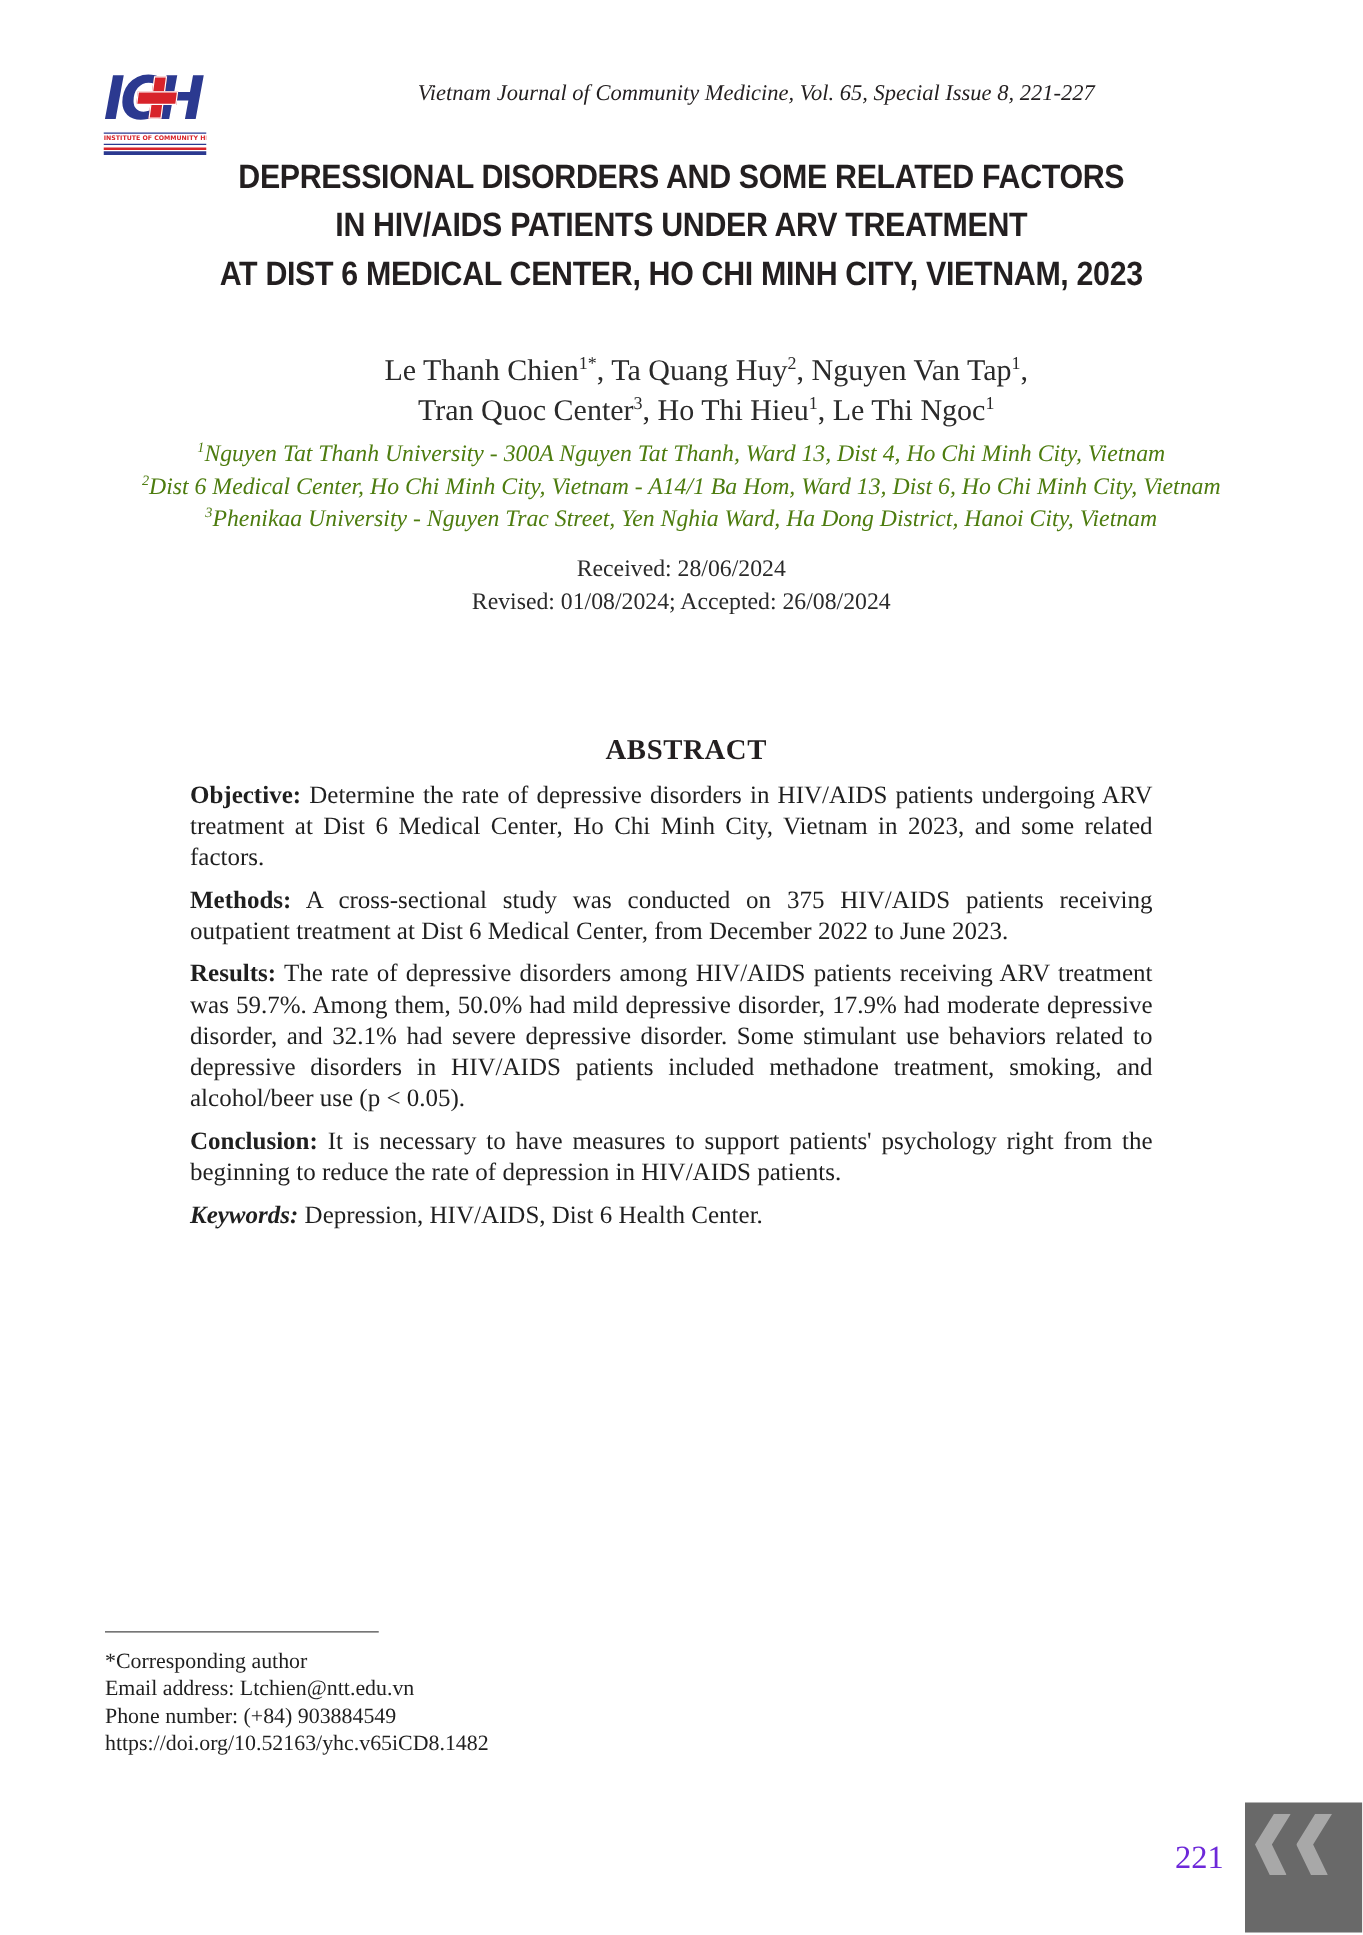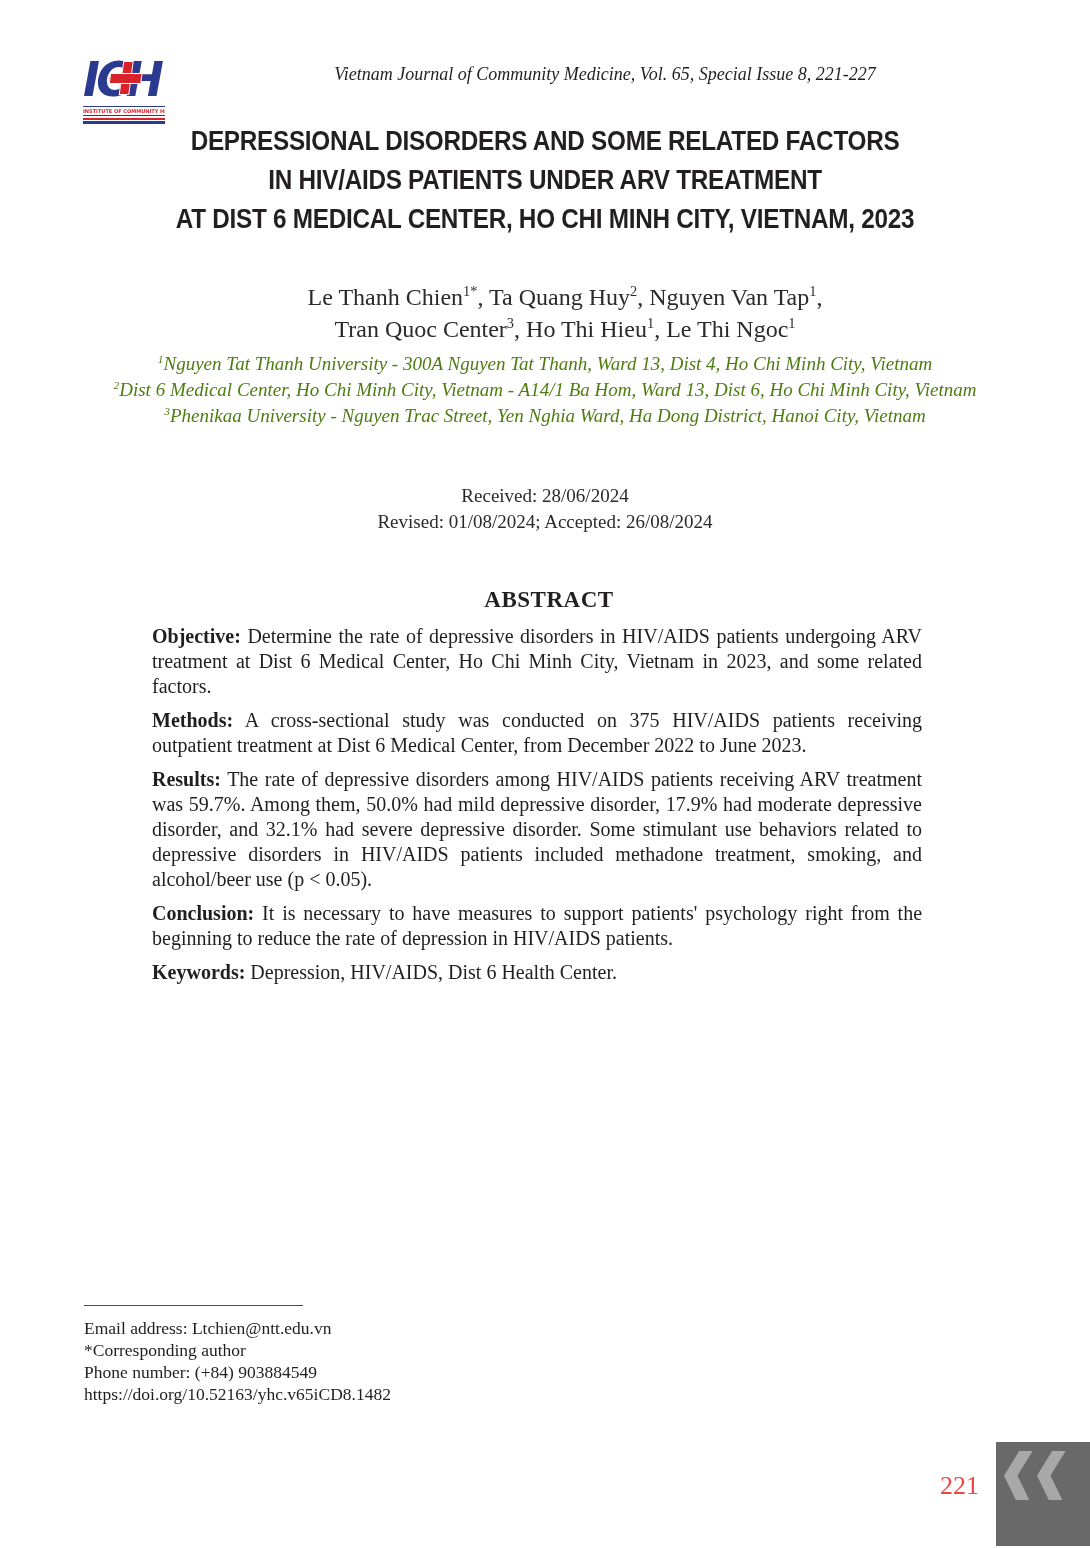--- a/index.html
+++ b/index.html
@@ -52,41 +52,41 @@
 
   
   .affiliations {
     position:absolute; top:351px; left:0; width:100%;
     text-align:center; font-style:italic; font-size:19px; line-height:26px; color:#4d7c0f;
   }
 
   
   .dates {
     position:absolute; top:443px; left:0; width:100%;
-    text-align:center; font-size:19px; line-height:26px; color:#2a2a2a;margin-top:40px;
+    text-align:center; font-size:19px; line-height:26px; color:#2a2a2a;
   }
 
   
   .abstract-heading {
     position:absolute; top:583px; left:0; width:100%; margin:4px;
     text-align:center; font-size:23px; font-weight:bold; letter-spacing:0.5px; color:#231f20;
   }
   .abstract-body {
     position:absolute; top:624px; left:152px; width:786px;
     font-size:20px; line-height:25px; text-align:justify; color:#1f1f1f;
   }
   .abstract-body p { margin:0 16px 9px 0; }
-  .kw-label { font-weight:bold; }
+  .kw-label { font-style:italic; font-weight:bold; }
 
   
   .footnote-rule { position:absolute; left:84px; top:1305px; width:219px; border-top:1.5px solid #4a4a4a; }
   .footnote { position:absolute; left:84px; top:1317px; font-size:17.5px; line-height:22px; color:#1f1f1f; }
 
   
-  .page-number { position:absolute; left:940px; top:1471px; font-size:26px; color:#ef4444; }
+  .page-number { position:absolute; left:940px; top:1471px; font-size:26px; color:#6d28d9; }
   .corner { position:absolute; left:996px; top:1442px; width:94px; height:104px; background:#696969; }
   .chevron {
     position:absolute; top:9px; width:27px; height:49px; background:#a8a8a8;
     clip-path:polygon(50% 0, 100% 0, 50% 50%, 100% 100%, 50% 100%, 0 50%);
     transform:skewX(-4deg);
   }
   .chevron.c1 { left:8px; }
   .chevron.c2 { left:41px; }
 </style>
 </head>
@@ -141,22 +141,22 @@
   <div class="abstract-body">
     <p><strong>Objective:</strong> <span>Determine the rate of depressive disorders in HIV/AIDS patients undergoing ARV treatment at Dist 6 Medical Center, Ho Chi Minh City, Vietnam in 2023, and some related factors.</span></p>
     <p><strong>Methods:</strong> <span>A cross-sectional study was conducted on 375 HIV/AIDS patients receiving outpatient treatment at Dist 6 Medical Center, from December 2022 to June 2023.</span></p>
     <p><strong>Results:</strong> <span>The rate of depressive disorders among HIV/AIDS patients receiving ARV treatment was 59.7%. Among them, 50.0% had mild depressive disorder, 17.9% had moderate depressive disorder, and 32.1% had severe depressive disorder. Some stimulant use behaviors related to depressive disorders in HIV/AIDS patients included methadone treatment, smoking, and alcohol/beer use (p &lt; 0.05).</span></p>
     <p><strong>Conclusion:</strong> <span>It is necessary to have measures to support patients' psychology right from the beginning to reduce the rate of depression in HIV/AIDS patients.</span></p>
     <p><span class="kw-label">Keywords:</span> <span>Depression, HIV/AIDS, Dist 6 Health Center.</span></p>
   </div>
 
   <div class="footnote-rule"></div>
   <div class="footnote">
+    <div>*Corresponding author</div>
     <div>Email address: Ltchien@ntt.edu.vn</div>
-    <div>*Corresponding author</div>
     <div>Phone number: (+84) 903884549</div>
     <div>https://doi.org/10.52163/yhc.v65iCD8.1482</div>
   </div>
 
   <div class="page-number">221</div>
   <div class="corner">
     <div class="chevron c1"></div>
     <div class="chevron c2"></div>
   </div>
 

